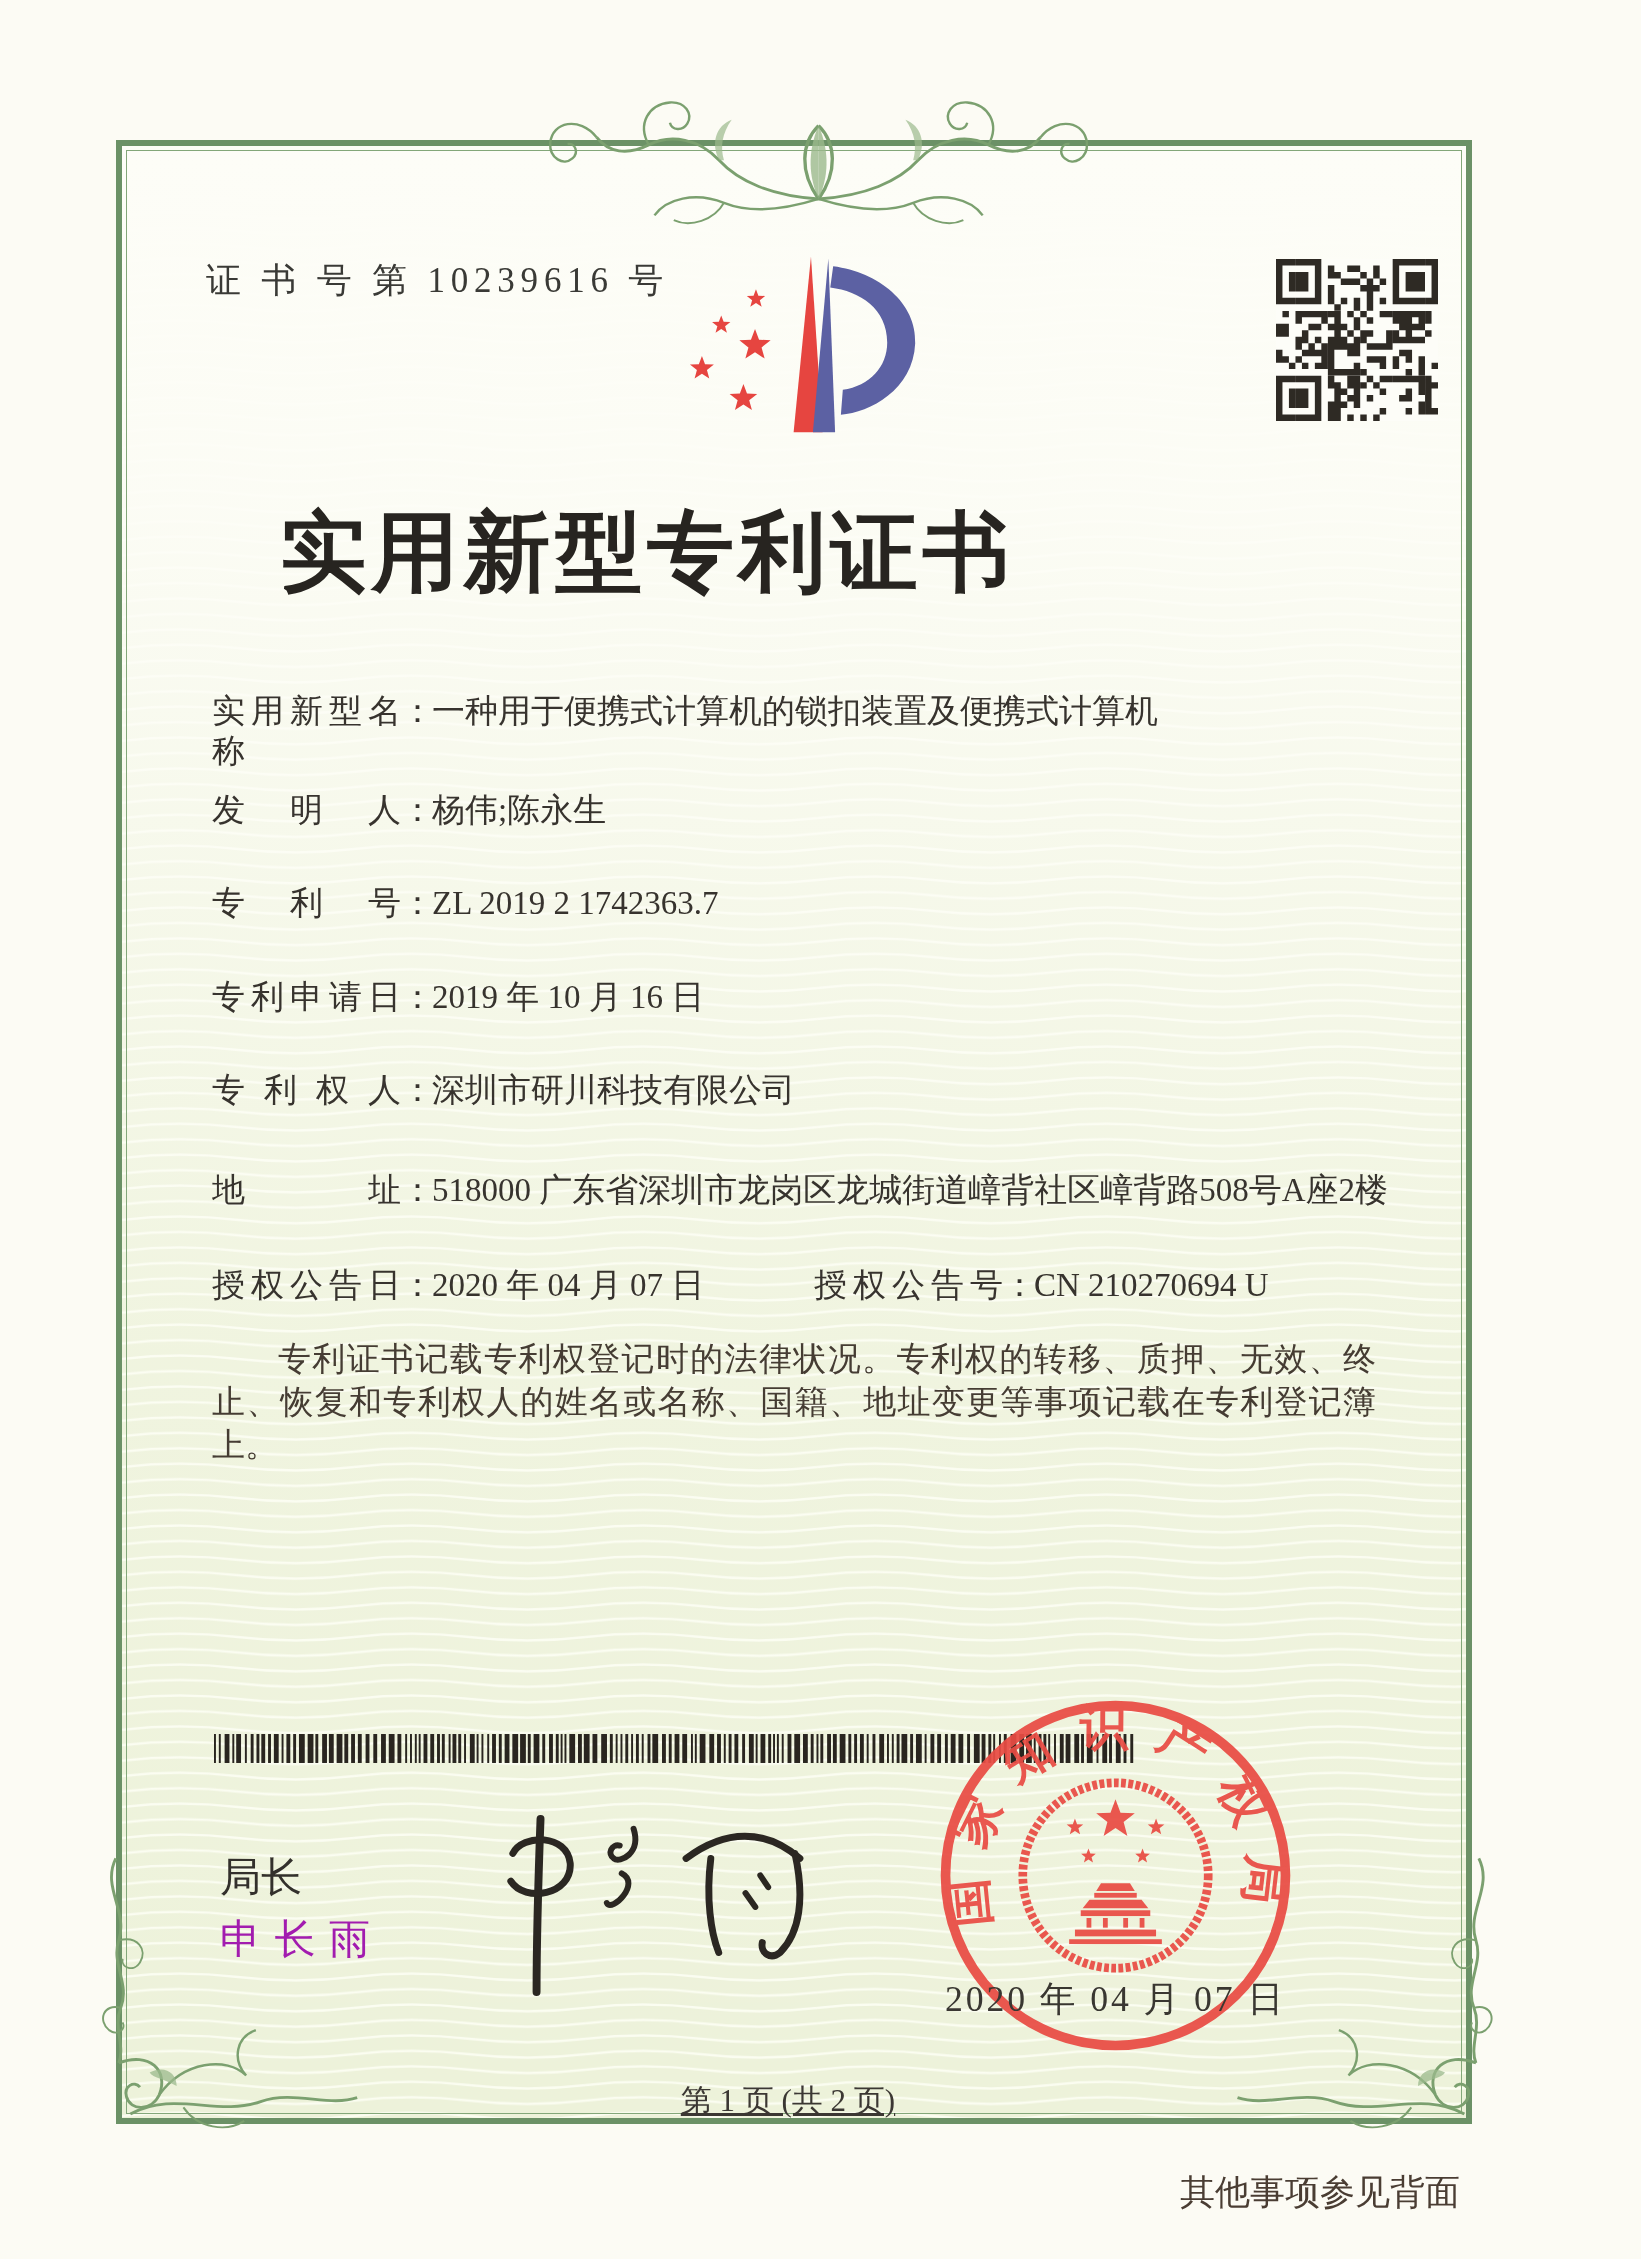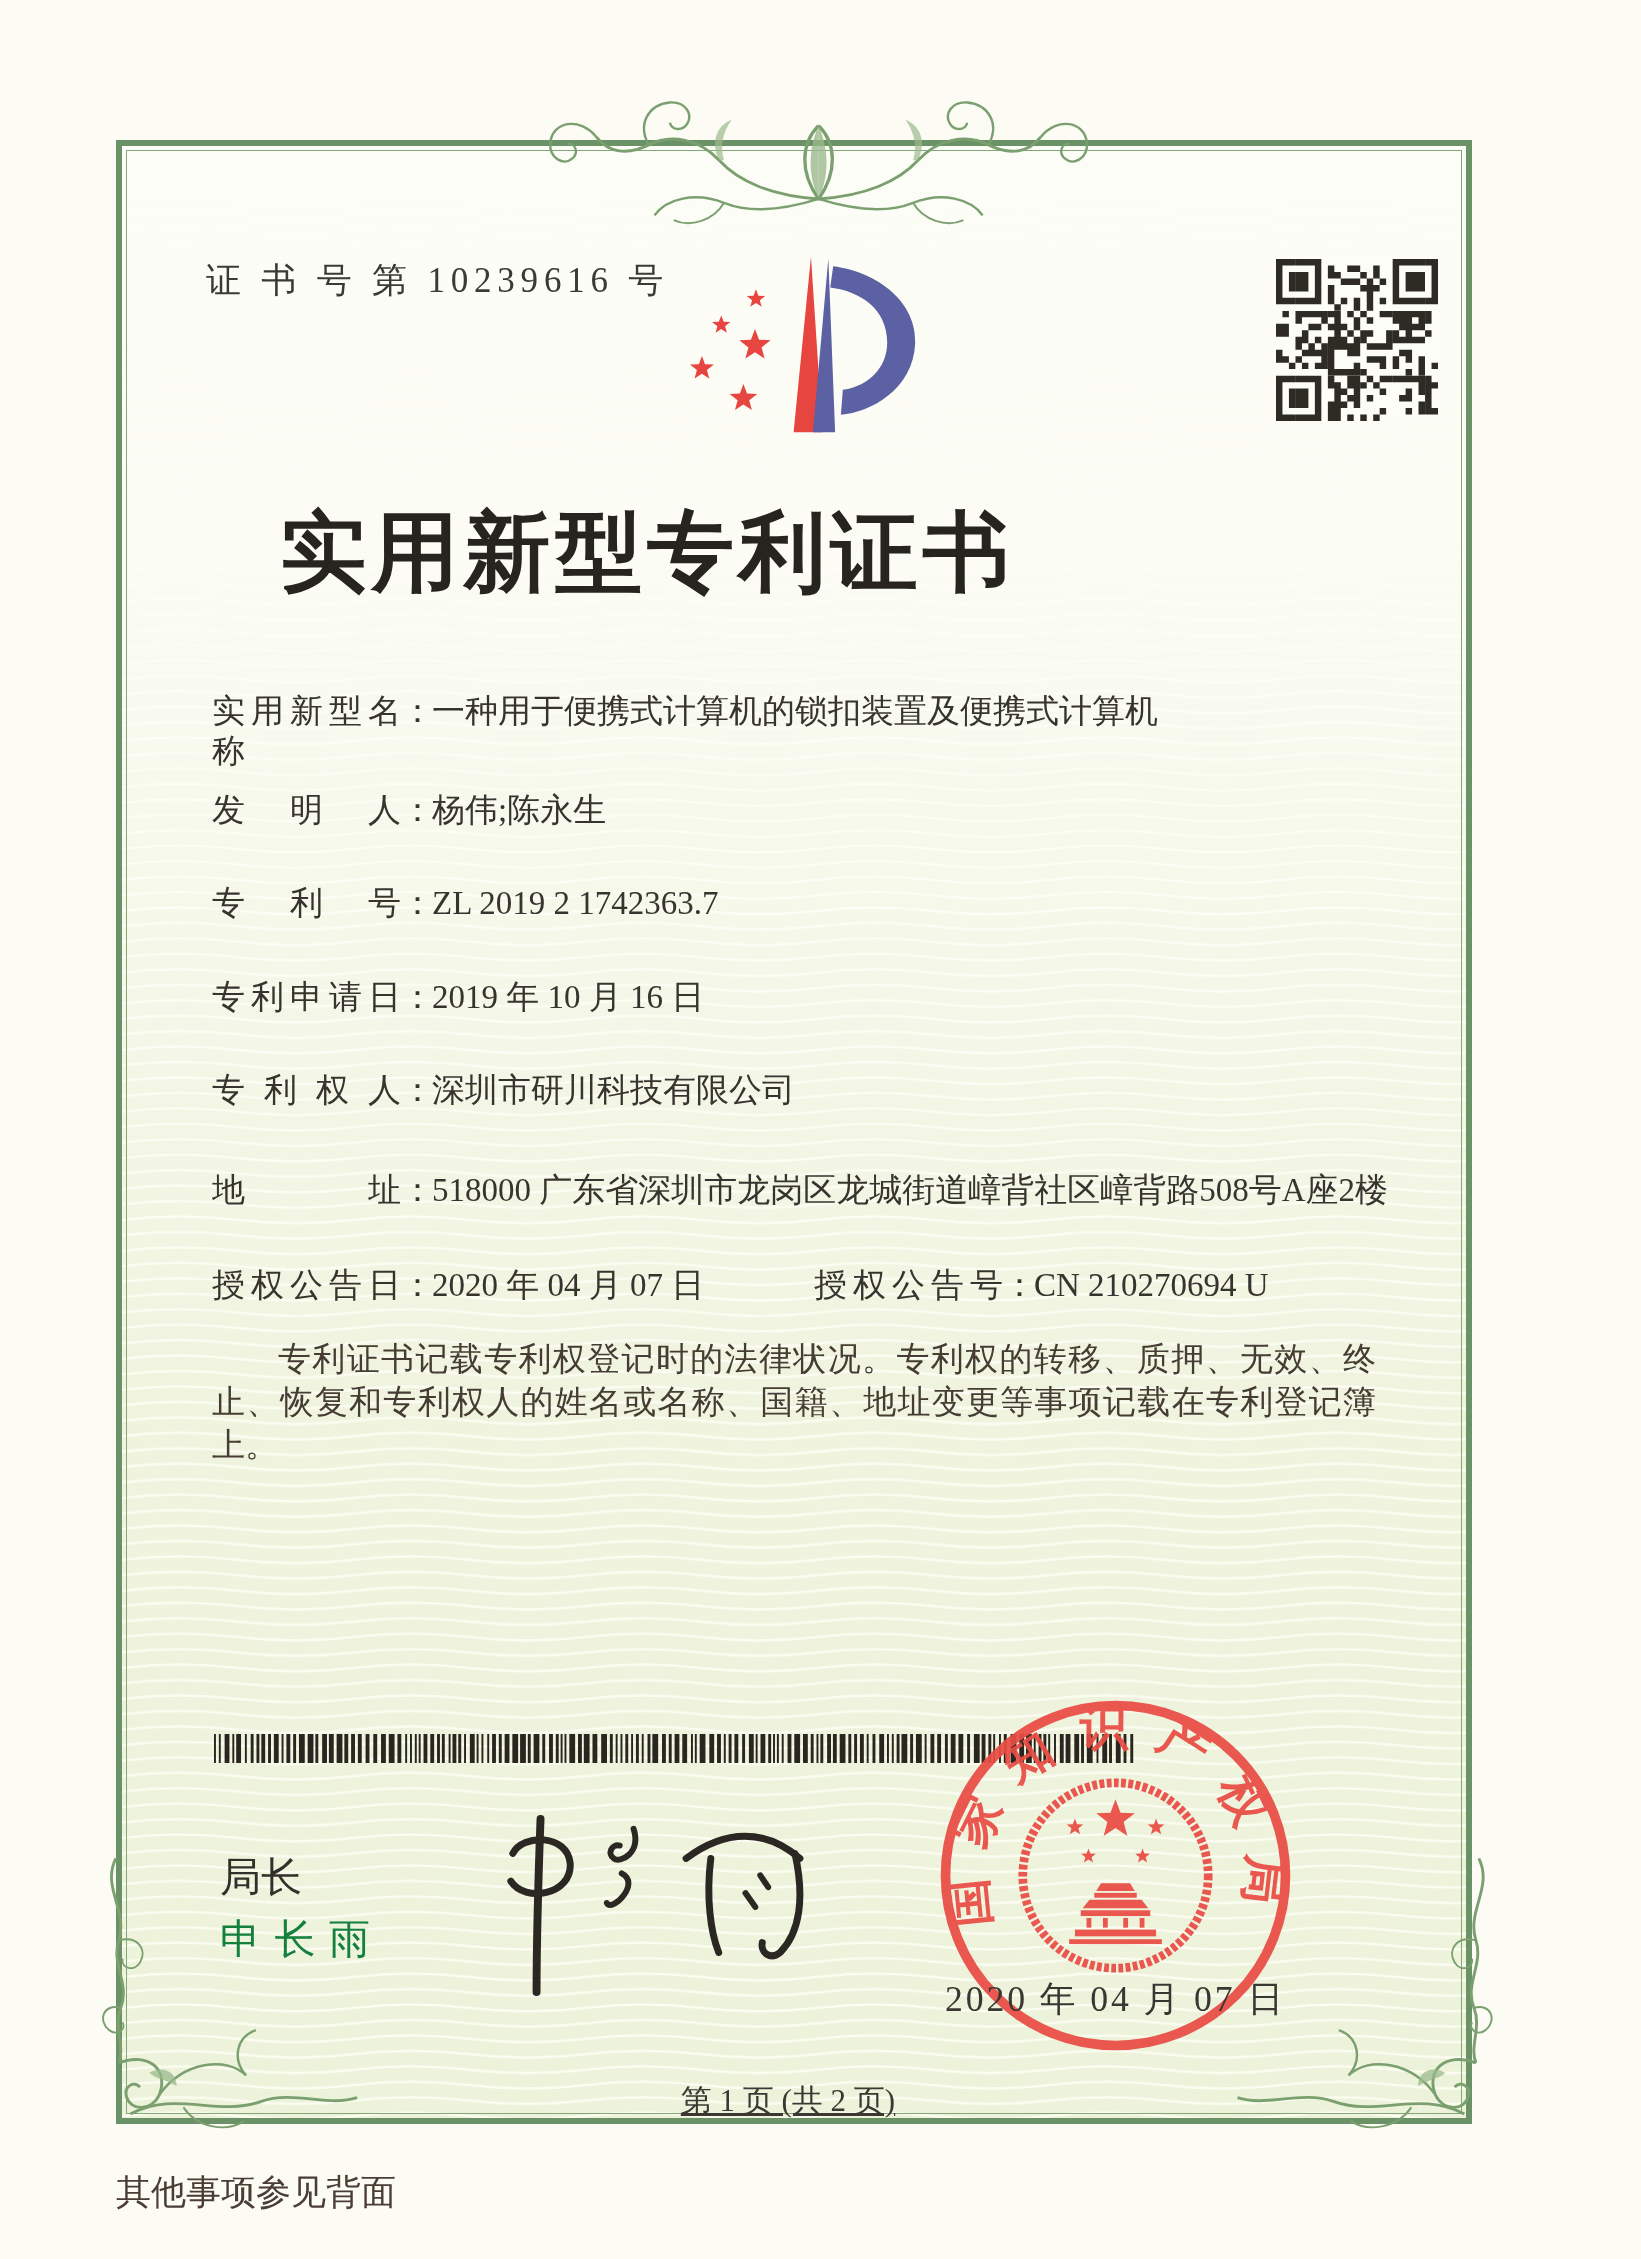--- a/index.html
+++ b/index.html
@@ -37,23 +37,23 @@
   .fvalue{display:inline-block;vertical-align:top;margin-left:10px;}
   .fvalue.wrap{width:966px;}
   .fgroup2{position:absolute;left:602px;top:0;white-space:nowrap;}
   .paras{
     position:absolute;left:212px;top:1338px;width:1164px;z-index:5;
     font-size:33px;line-height:43px;text-align:justify;color:#453c33;
   }
   .paras p{margin:0;text-indent:66px;}
   .paras p + p{margin-top:10.6px;}
   .director{position:absolute;left:220px;top:1850px;font-size:41px;color:#33302c;z-index:6;}
-  .director-name{position:absolute;left:220px;top:1912px;font-size:41px;letter-spacing:13.5px;color:#15803d;z-index:6;}
+  .director-name{position:absolute;left:220px;top:1912px;font-size:41px;letter-spacing:13.5px;color:#a21caf;z-index:6;}
   .page-note{position:absolute;left:116px;width:1344px;top:2080px;text-align:center;font-size:31px;color:#3b3733;z-index:5;text-decoration:underline;}
-  .back-note{position:absolute;left:116px;width:1344px;top:2169px;text-align:left;font-size:35px;color:#4a3d33;z-index:5;}
+  .back-note{position:absolute;left:116px;width:1344px;top:2169px;text-align:right;font-size:35px;color:#4a3d33;z-index:5;}
   svg{display:block;}
   .z5{z-index:5;} .z6{z-index:6;} .z4{z-index:4;}
 </style>
 </head>
 <body>
 
 <div class="frame">
   <svg class="waves" width="1344" height="1972" viewBox="0 0 1392 2042" preserveAspectRatio="none">
     <defs>
       <pattern id="wv" width="240" height="16" patternUnits="userSpaceOnUse">

